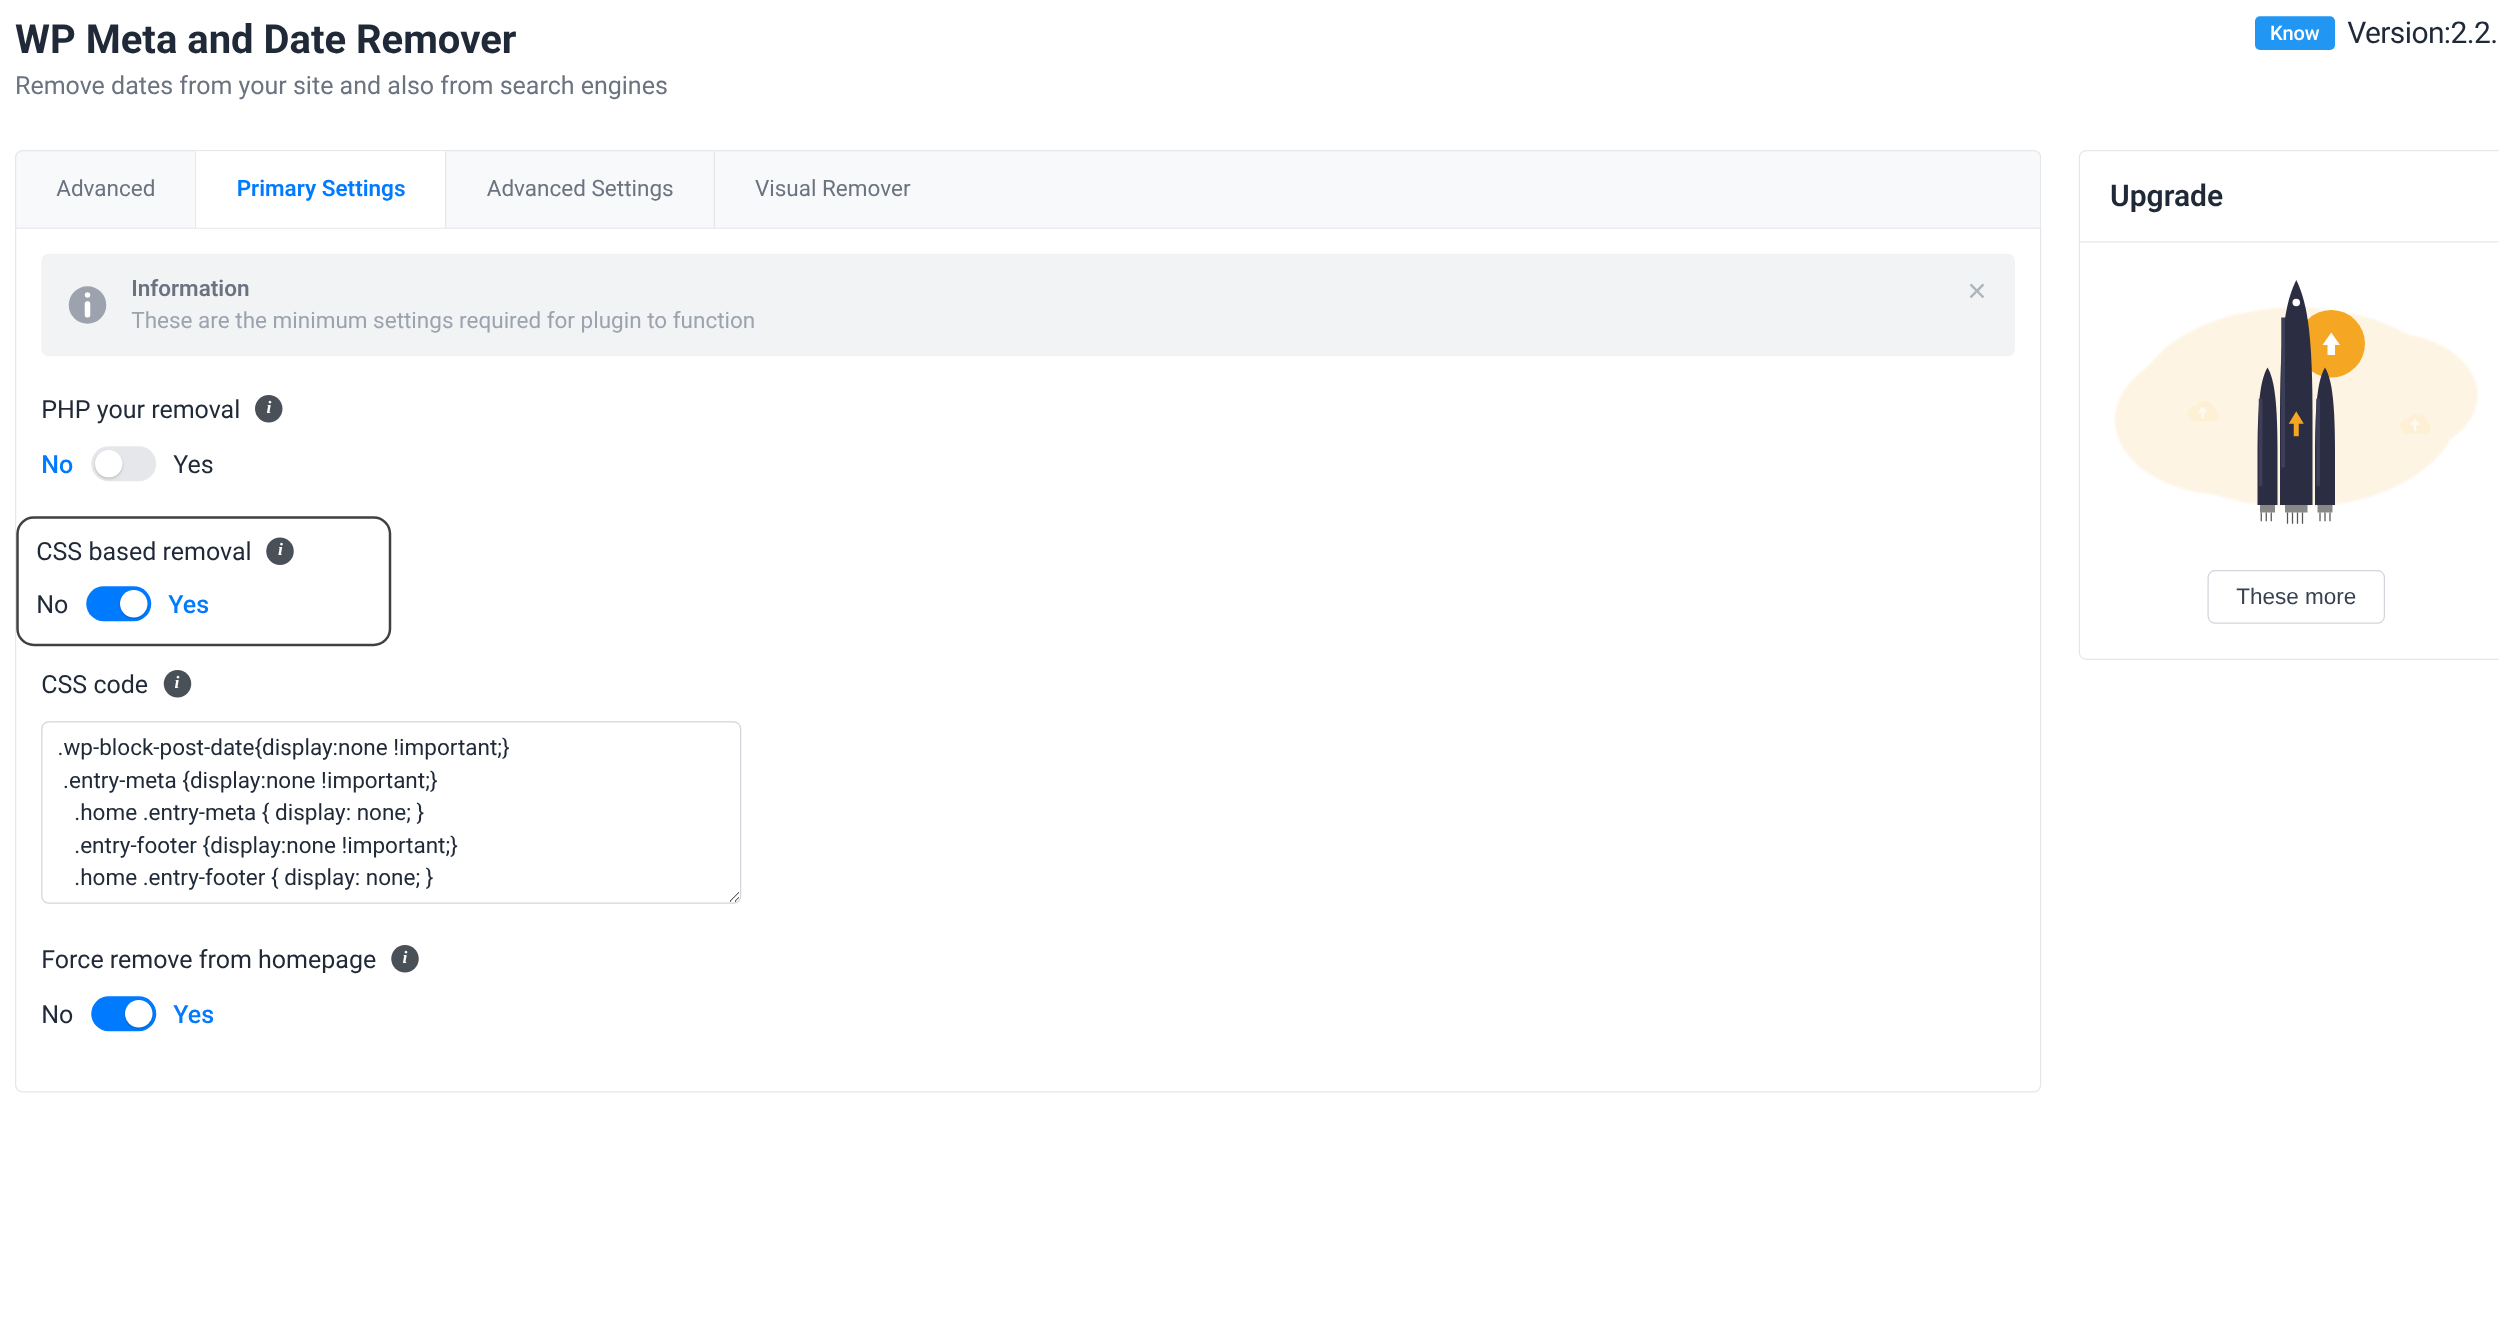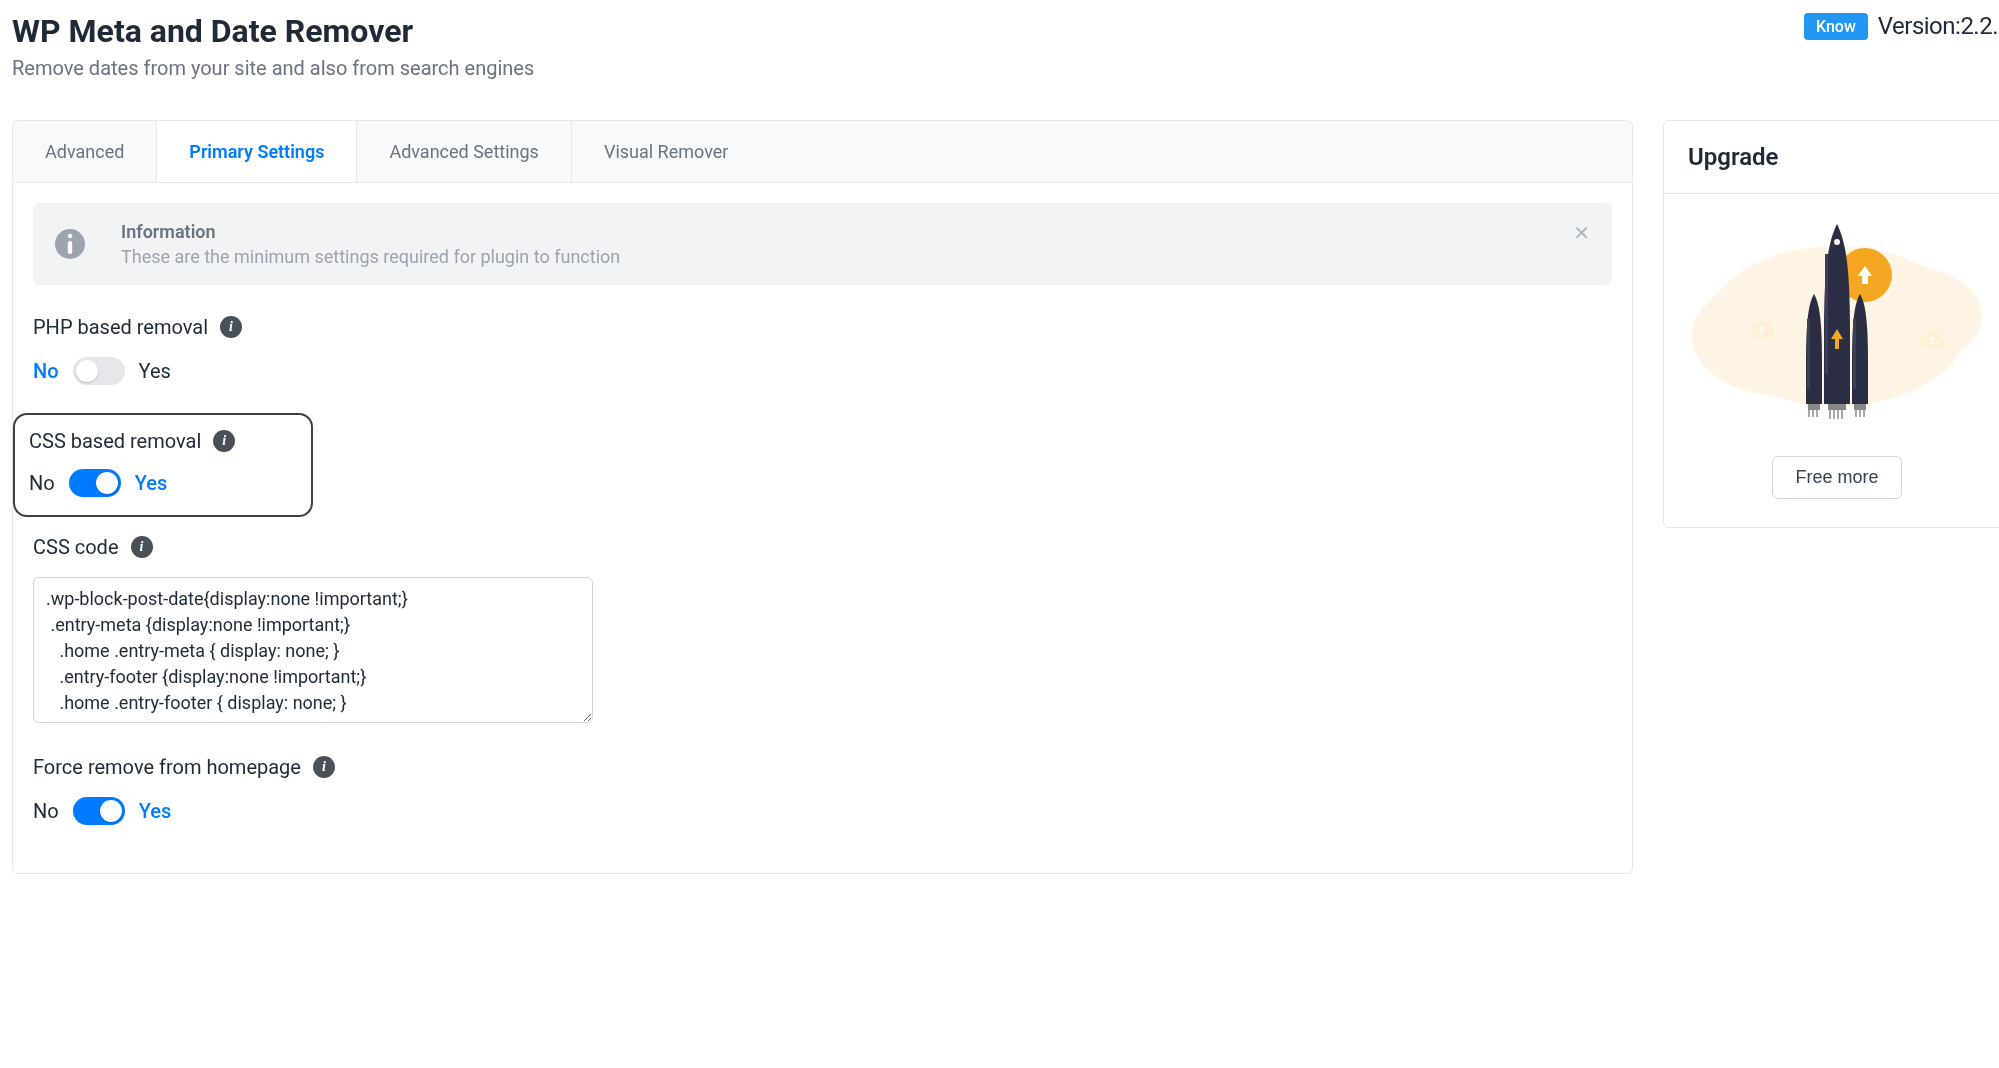--- a/index.html
+++ b/index.html
@@ -35,21 +35,21 @@
   .tab.active { background: #fff; color: #007bff; font-weight: 600; border-bottom: none; }
   .tab:first-child { border-radius: 6px 0 0 0; }
 
   .panel {
     border: 1px solid #e5e7eb; border-top: 1px solid #e5e7eb; padding: 20px;
     border-radius: 0 0 6px 6px;
   }
 
   .info-box {
     background: #f1f3f5; border-radius: 6px; padding: 18px 22px;
-    display: flex; align-items: center; gap: 36px; position: relative; margin-bottom: 30px;
+    display: flex; align-items: center; gap: 20px; position: relative; margin-bottom: 30px;
   }
   .info-icon-circle {
     width: 30px; height: 30px; border-radius: 50%; background: #9ca3af;
     display: flex; align-items: center; justify-content: center; flex-shrink: 0;
   }
   .info-icon-circle svg { width: 10px; height: 22px; fill: #fff; }
   .info-content .info-title { font-size: 18px; font-weight: 600; color: #6b7280; margin-bottom: 4px; }
   .info-content .info-desc { font-size: 18px; color: #9ca3af; }
   .info-close { position: absolute; right: 22px; top: 18px; color: #adb5bd; font-size: 20px; cursor: pointer; }
 
@@ -152,21 +152,21 @@
             <div class="info-title">Information</div>
             <div class="info-desc">These are the minimum settings required for plugin to function</div>
           </div>
           <div class="info-close">
             <span>✕</span>
           </div>
         </div>
 
         <div class="setting-block">
           <div class="setting-label">
-            <span>PHP based removal</span>
+            <span>PHP your removal</span>
             <span class="tip-icon">i</span>
           </div>
           <div class="toggle-row">
             <span class="opt-off active">No</span>
             <div class="switch">
                 <div class="knob"></div>
               </div>
             <span class="opt-on">Yes</span>
           </div>
         </div>
@@ -266,18 +266,18 @@
               <svg style="position:absolute;left:60px;top:100px;opacity:.6" width="40" height="28" viewBox="0 0 40 28">
                 <path d="M30 12a8 8 0 00-15-3 6 6 0 00-7 6 6 6 0 006 6h16a5 5 0 000-9z" fill="#fdeecd"></path>
                 <path d="M20 9l-4 5h3v5h2v-5h3z" fill="#fff"></path>
               </svg>
               <svg style="position:absolute;right:40px;top:110px;opacity:.6" width="40" height="28" viewBox="0 0 40 28">
                 <path d="M30 12a8 8 0 00-15-3 6 6 0 00-7 6 6 6 0 006 6h16a5 5 0 000-9z" fill="#fdeecd"></path>
                 <path d="M20 9l-4 5h3v5h2v-5h3z" fill="#fff"></path>
               </svg>
             </div>
           </div>
-          <button class="know-more-btn">Free more</button>
+          <button class="know-more-btn">These more</button>
         </div>
       </div>
     </div>
   </div>
 </div>
 
 </body></html>

